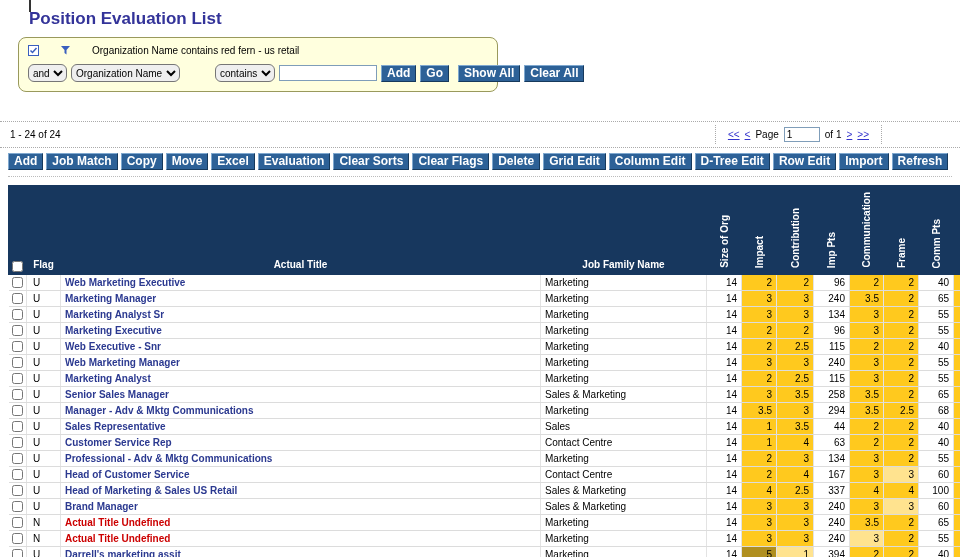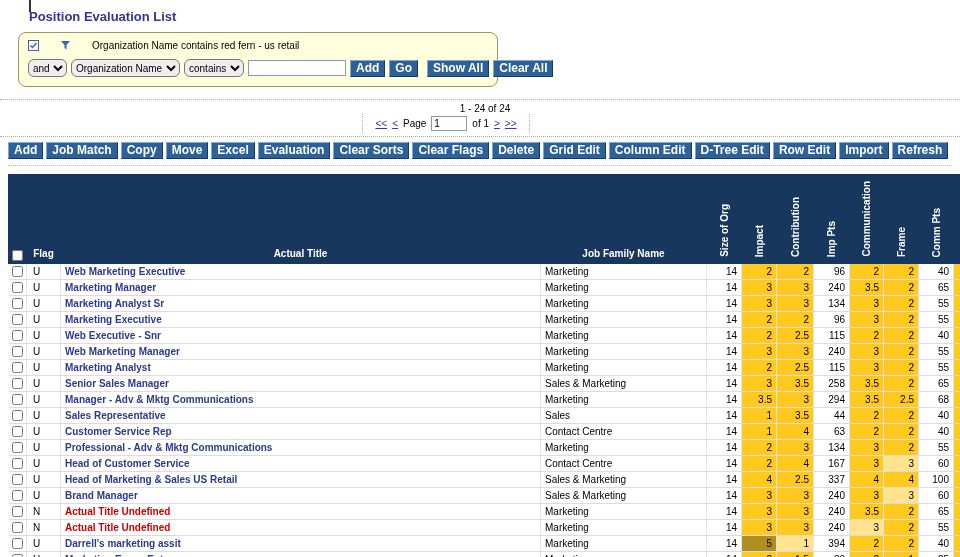--- a/index.html
+++ b/index.html
@@ -1,37 +1,37 @@
 <!DOCTYPE html>
 <html style="--header-navy: #17375E; --button-blue: #2D6197; --title-blue: #333399; --row-title-blue: #2B3990; --link-blue: #3333CC; --gold: #FFC91E; --gold-light: #FFE38F; --gold-dark: #B08F1F; --red: #CC0000; --filter-bg: #FFFFDE; --filter-border: #99995C;"><head>
 <meta charset="utf-8">
 <style>
   html,body{margin:0;padding:0;}
   body{width:960px;height:557px;overflow:hidden;position:relative;background:#fff;
        font-family:"Liberation Sans",sans-serif;font-size:11px;color:#000;}
 
-  .page-title{color:var(--title-blue,#333399);font-size:13px;font-weight:bold;margin:9px 0 0 8px;padding-left:21px;}
+  .page-title{color:var(--title-blue,#333399);font-size:17px;font-weight:bold;margin:9px 0 0 8px;padding-left:21px;}
   .cursor-artifact{position:absolute;left:29px;top:0;width:2px;height:12px;background:#333;}
 
   .filter-box{box-sizing:border-box;margin:8px 0 0 18px;width:480px;
       border:1px solid var(--filter-border,#99995c);background:var(--filter-bg,#ffffde);
       border-radius:8px;padding:7px 9px 9px;}
   .filter-summary{display:flex;align-items:center;gap:21px;font-size:10px;}
   .fi{width:11px;height:11px;flex:0 0 auto;cursor:pointer;}
   .filter-controls{display:flex;align-items:center;gap:4px;margin-top:8px;}
   select{font-family:inherit;font-size:10px;height:18px;border-radius:6px;}
-  .sel-bool{width:42px;} .sel-field{width:138px;} .sel-op{width:88px;}
+  .sel-bool{width:42px;} .sel-field{width:138px;} .sel-op{width:88px;margin-left:31px;}
   .filter-input{width:92px;height:14px;border:1px solid #7f9db9;font-size:10px;padding:0 2px;}
   .btn{background:var(--button-blue,#2d6197);color:#fff;font-family:inherit;font-size:12px;font-weight:bold;
        line-height:13px;padding:1px 5px;border:1px solid #16395c;border-top-color:#7fa8cf;border-left-color:#7fa8cf;
        cursor:pointer;white-space:nowrap;}
   .btn-showall{margin-left:5px;}
 
-  .meta-row{display:flex;justify-content:space-between;align-items:center;margin-top:12px;
-       border-top:1px dotted #aaa;border-bottom:1px dotted #aaa;padding:3px 0 3px 10px;font-size:10px;flex-direction:column;}
+  .meta-row{display:flex;justify-content:space-between;align-items:center;margin-top:29px;
+       border-top:1px dotted #aaa;border-bottom:1px dotted #aaa;padding:3px 0 3px 10px;font-size:10px;}
   .pager{display:inline-flex;align-items:center;gap:5px;border-left:1px dotted #aaa;border-right:1px dotted #aaa;
        padding:2px 12px;margin-right:78px;}
   .pager a{color:var(--link-blue,#3333cc);text-decoration:underline;cursor:pointer;}
   .page-input{width:30px;height:13px;border:1px solid #7f9db9;font-size:10px;padding:0 2px;}
 
   .toolbar{display:flex;gap:3px;margin:5px 0 0 8px;padding-bottom:6px;border-bottom:1px dotted #bbb;width:944px;}
 
   .grid-wrap{margin:8px 0 0 8px;width:952px;overflow:hidden;}
   table{border-collapse:collapse;table-layout:fixed;width:995px;}
   thead th{background:var(--header-navy,#17375e);color:#fff;font-size:10px;font-weight:bold;

